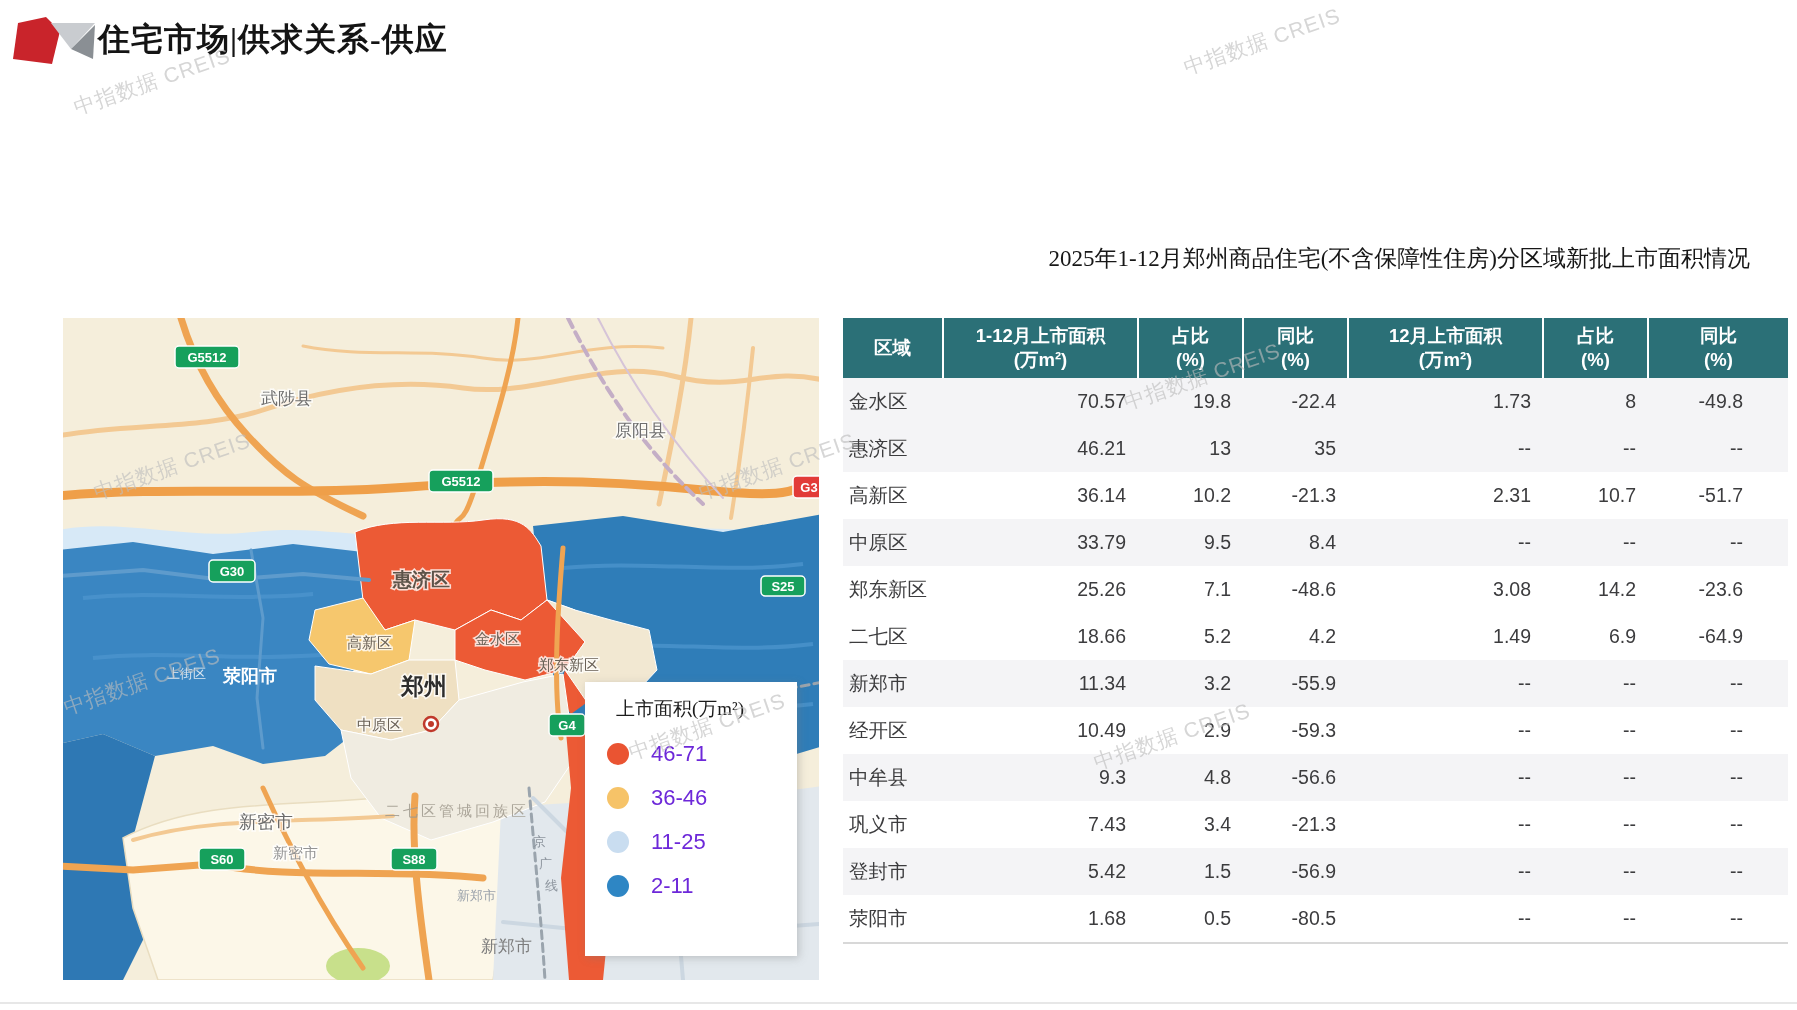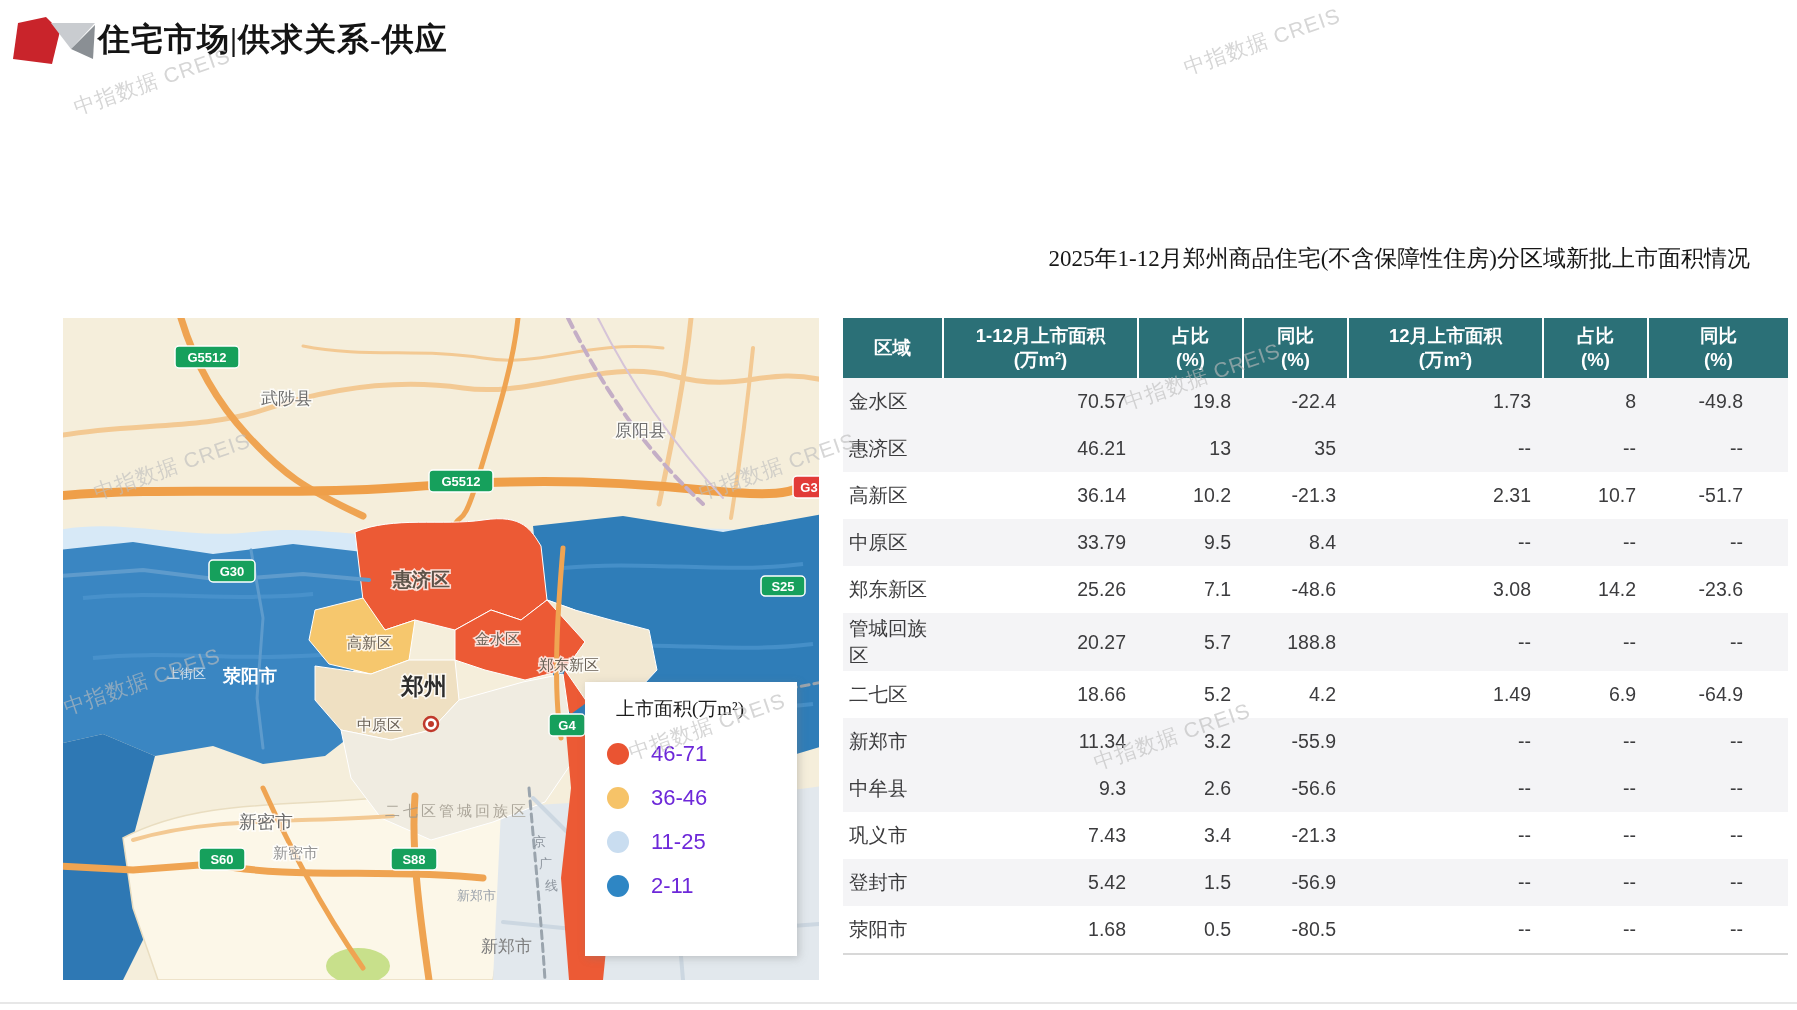--- a/index.html
+++ b/index.html
@@ -277,51 +277,51 @@
         </tr>
         <tr>
           <td class="region">郑东新区</td>
           <td class="num">25.26</td>
           <td class="num">7.1</td>
           <td class="num">-48.6</td>
           <td class="num">3.08</td>
           <td class="num">14.2</td>
           <td class="num">-23.6</td>
         </tr>
-        <tr class="shaded">
-          <td class="region">管城回族区</td>
-          <td class="num">20.27</td>
-          <td class="num">5.7</td>
-          <td class="num">188.8</td>
-          <td class="num">--</td>
-          <td class="num">--</td>
-          <td class="num">--</td>
-        </tr>
         <tr>
           <td class="region">二七区</td>
           <td class="num">18.66</td>
           <td class="num">5.2</td>
           <td class="num">4.2</td>
           <td class="num">1.49</td>
           <td class="num">6.9</td>
           <td class="num">-64.9</td>
         </tr>
         <tr class="shaded">
           <td class="region">新郑市</td>
           <td class="num">11.34</td>
           <td class="num">3.2</td>
           <td class="num">-55.9</td>
           <td class="num">--</td>
           <td class="num">--</td>
           <td class="num">--</td>
         </tr>
+        <tr>
+          <td class="region">经开区</td>
+          <td class="num">10.49</td>
+          <td class="num">2.9</td>
+          <td class="num">-59.3</td>
+          <td class="num">--</td>
+          <td class="num">--</td>
+          <td class="num">--</td>
+        </tr>
         <tr class="shaded">
           <td class="region">中牟县</td>
           <td class="num">9.3</td>
-          <td class="num">2.6</td>
+          <td class="num">4.8</td>
           <td class="num">-56.6</td>
           <td class="num">--</td>
           <td class="num">--</td>
           <td class="num">--</td>
         </tr>
         <tr>
           <td class="region">巩义市</td>
           <td class="num">7.43</td>
           <td class="num">3.4</td>
           <td class="num">-21.3</td>

